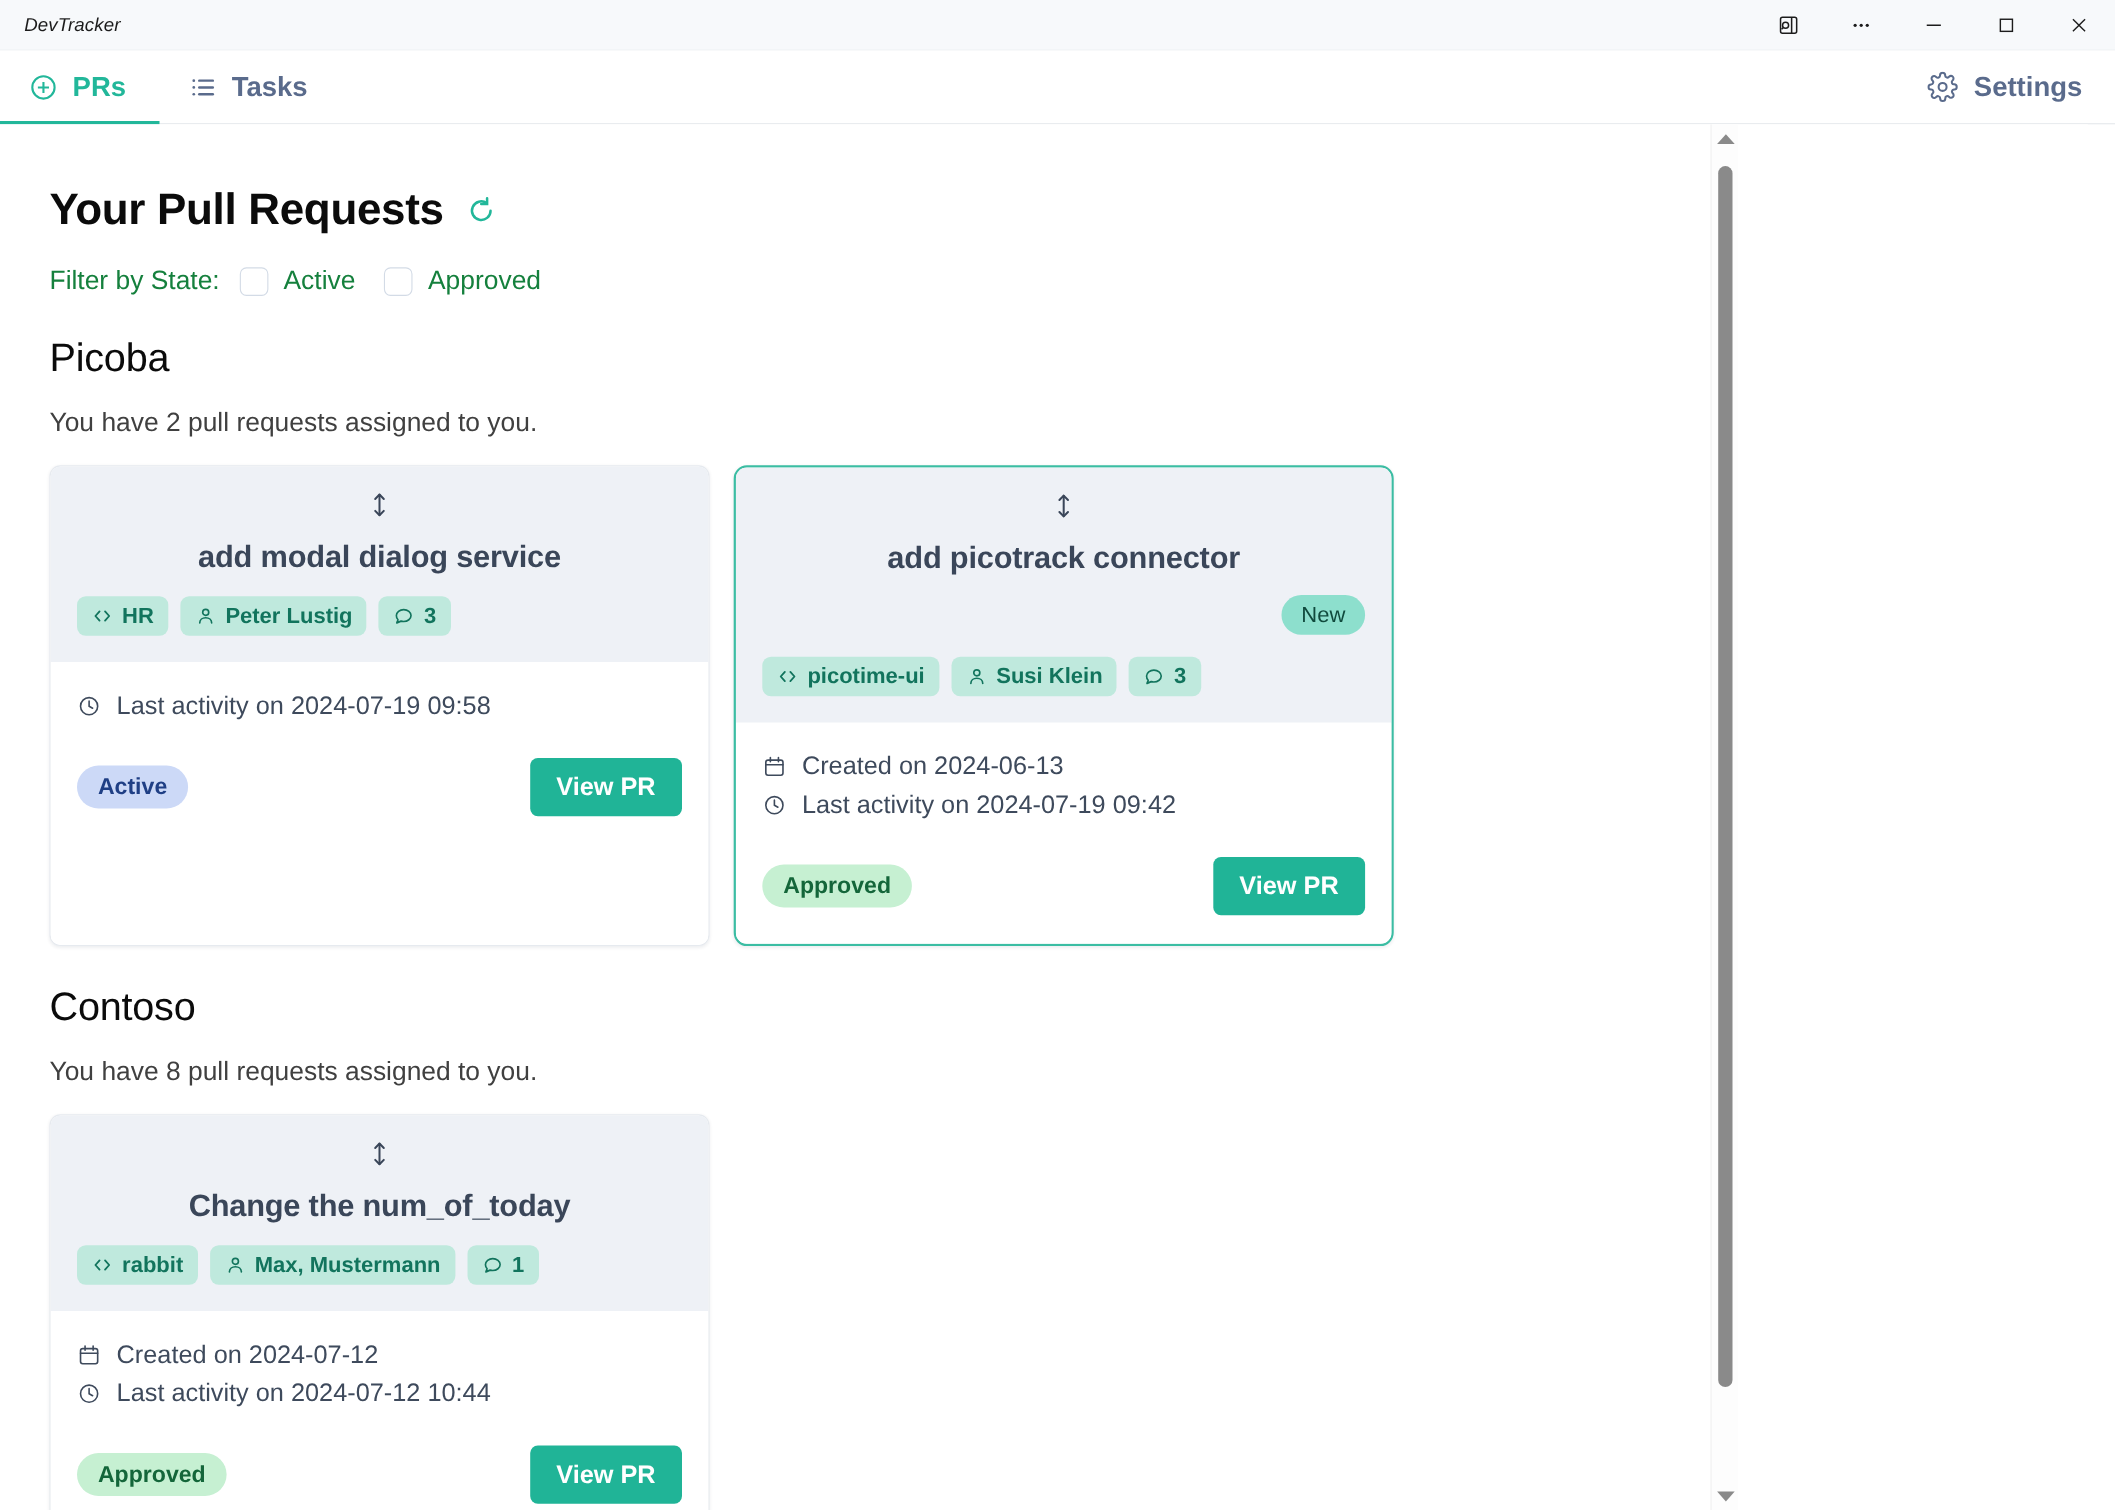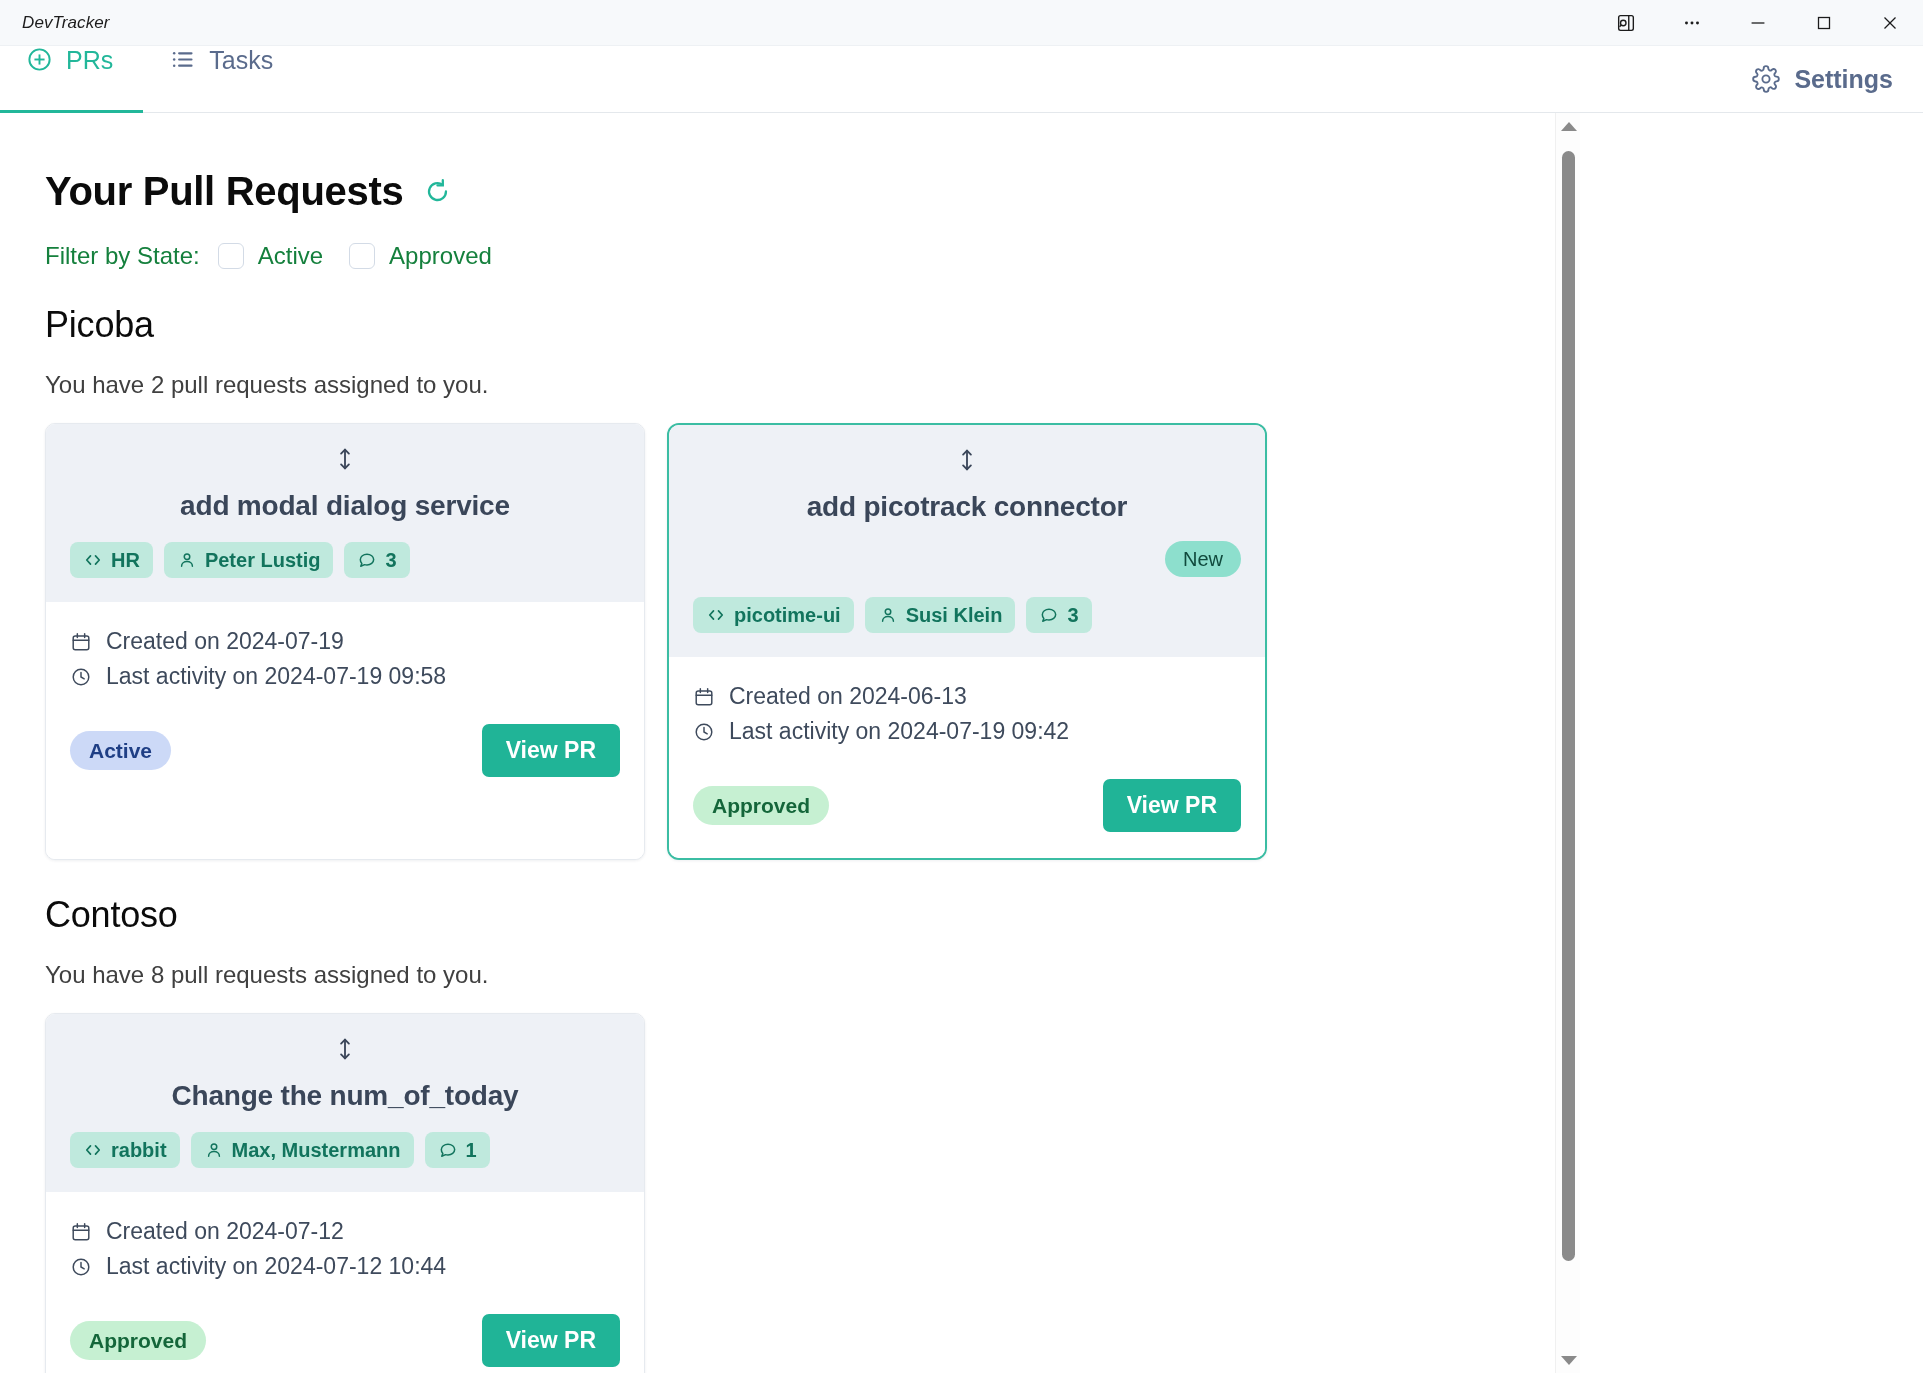--- a/index.html
+++ b/index.html
@@ -48,25 +48,25 @@
     height: 67px;
     background: #ffffff;
     display: flex;
     align-items: stretch;
     border-bottom: 1px solid #e4e8ec;
     position: relative;
   }
   .nav-left { display: flex; align-items: stretch; }
   .nav-tab {
     display: flex;
-    align-items: flex-start;
+    align-items: center;
     gap: 13px;
     padding: 0 30px 0 26px;
     font-size: 25px;
-    font-weight: 400;
+    font-weight: 700;
     color: #5a6b8c;
     position: relative;
     cursor: default;
   }
   .nav-tab.active { color: #22b79a; }
   .nav-tab.active::after {
     content: "";
     position: absolute;
     left: 0; right: 0; bottom: -1px;
     height: 3px;
@@ -426,31 +426,20 @@
                 <path d="M20 11.5c0 3.6-3.6 6.5-8 6.5-1 0-2-.15-2.9-.42L4.5 19.5l1.3-3.4A6.2 6.2 0 0 1 4 11.5C4 7.9 7.6 5 12 5s8 2.9 8 6.5z"></path>
               </svg>
               <span>3</span>
             </span>
           </div>
         </div>
         <div class="card-body">
           <div class="meta-line">
             <span>
               <svg width="22" height="22" viewBox="0 0 24 24" fill="none" stroke="currentColor" stroke-width="1.6" stroke-linecap="round">
-                <rect x="3.5" y="5.5" width="17" height="15" rx="2.2"></rect>
-                <line x1="3.5" y1="10" x2="20.5" y2="10"></line>
-                <line x1="8" y1="3" x2="8" y2="7"></line>
-                  <line x1="16" y1="3" x2="16" y2="7"></line>
-              </svg>
-            </span>
-            <span>Created on 2024-07-19</span>
-          </div>
-          <div class="meta-line">
-            <span>
-              <svg width="22" height="22" viewBox="0 0 24 24" fill="none" stroke="currentColor" stroke-width="1.6" stroke-linecap="round">
                 <circle cx="12" cy="12" r="8.5"></circle>
                   <polyline points="12,7 12,12 15.5,14"></polyline>
               </svg>
             </span>
             <span>Last activity on 2024-07-19 09:58</span>
           </div>
           <div class="card-footer">
             <span class="state-badge state-active">Active</span>
             <button class="view-btn">View PR</button>
           </div>

